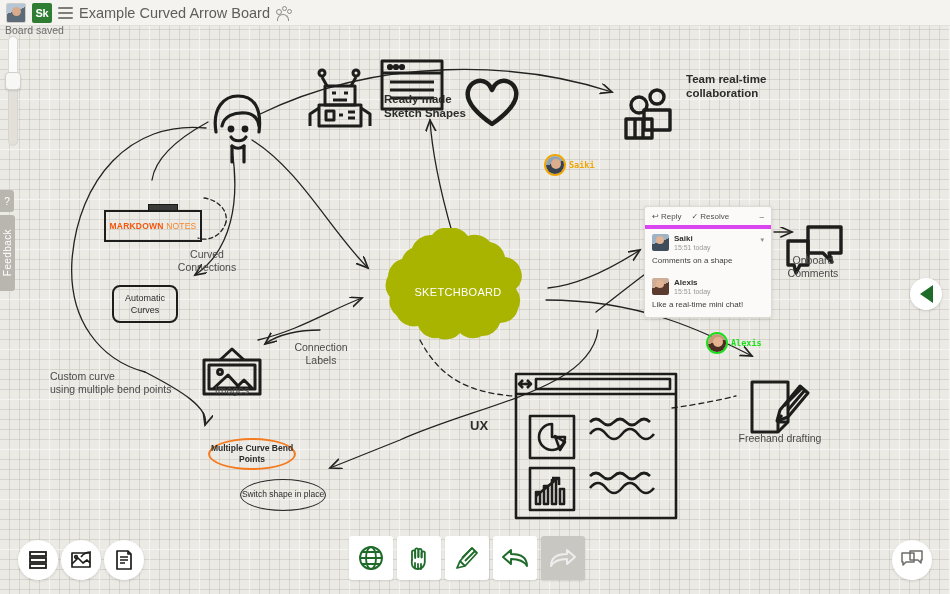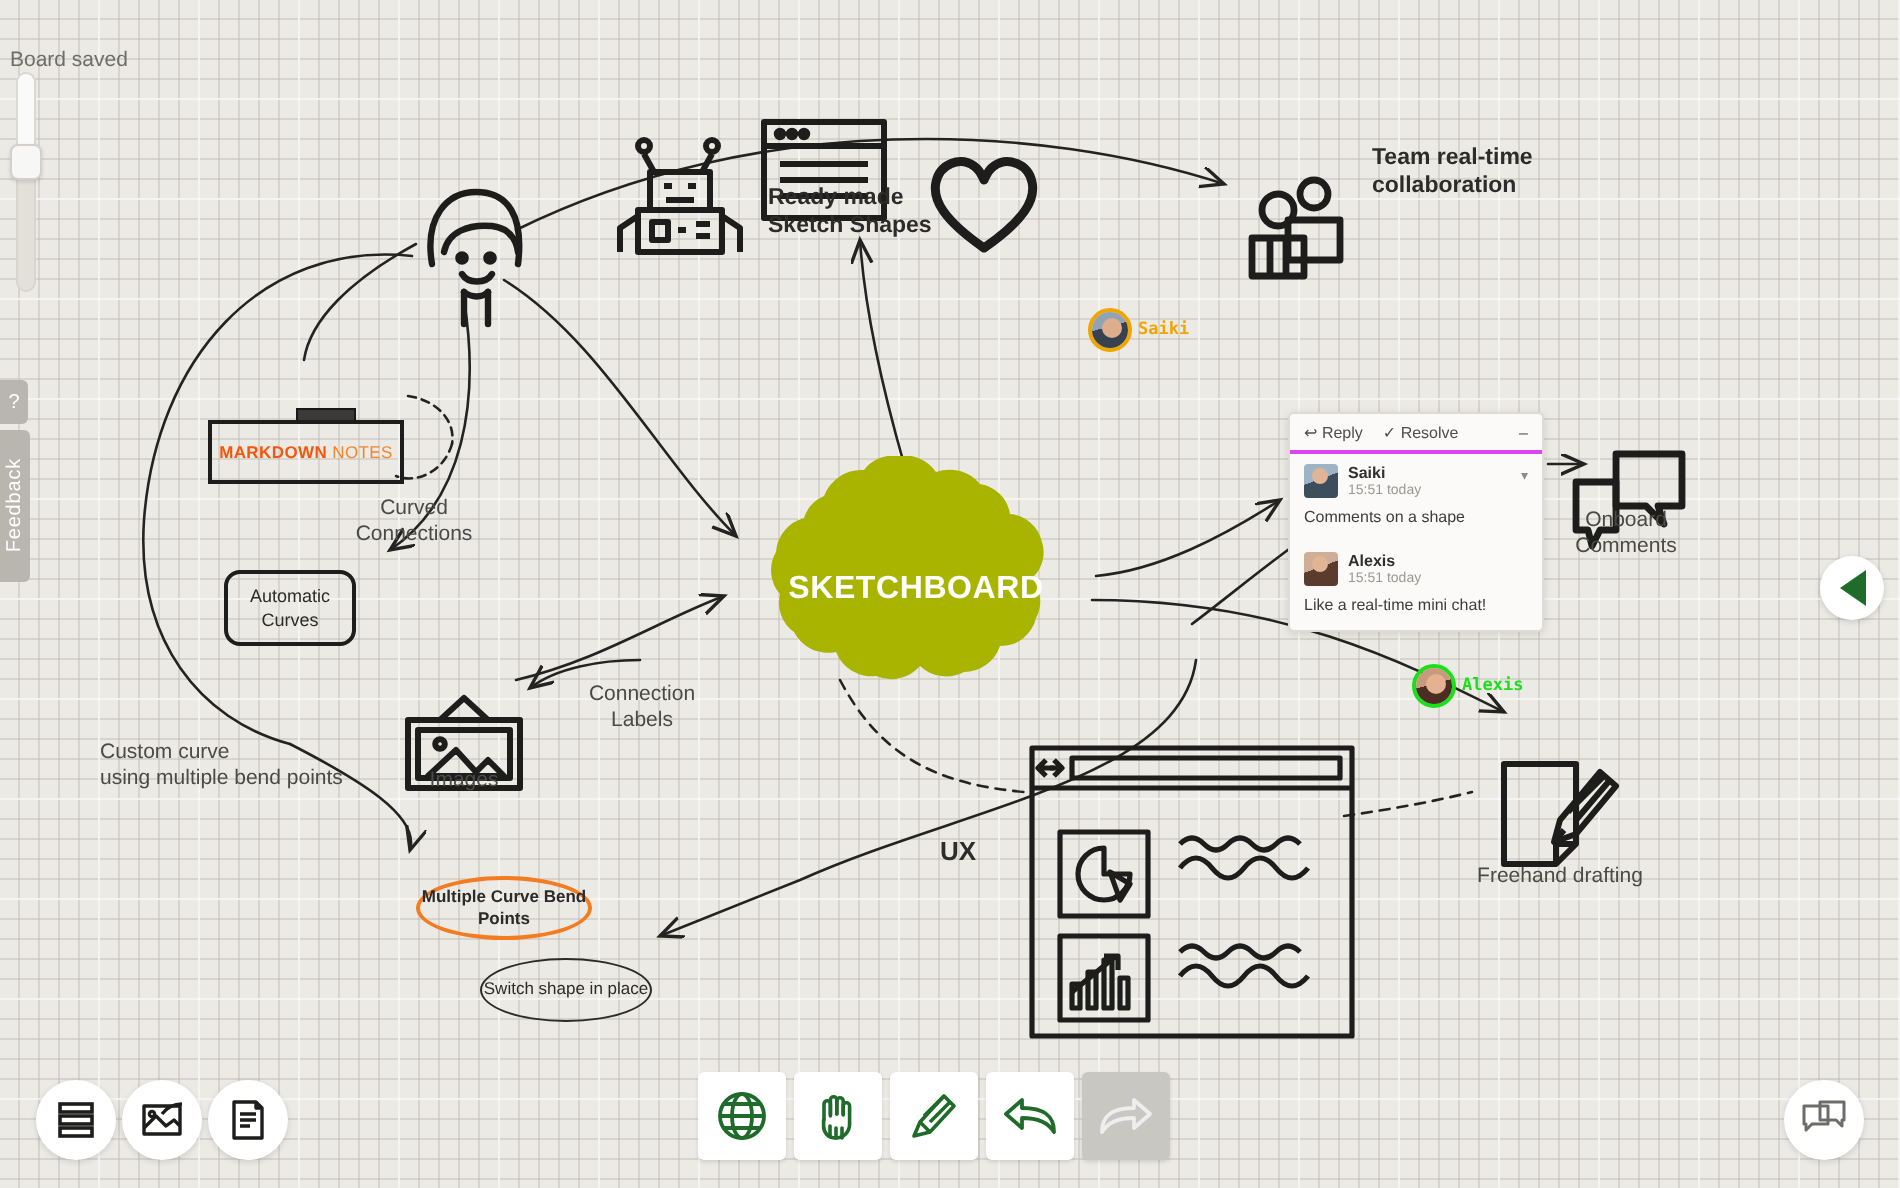--- a/index.html
+++ b/index.html
@@ -108,21 +108,21 @@
     position: absolute; font-size: 10.5px; color: #4a4a48;
     line-height: 1.25; text-align: center; white-space: pre-line;
   }
   .lbl.bold { font-weight: bold; font-size: 11.5px; color: #2c2c2b; text-align: left; }
   .lbl.left { text-align: left; }
 
   
   #cloud-wrap { position: absolute; left: 368px; top: 202px; width: 180px; height: 130px; }
   #cloud-label {
     position: absolute; left: 368px; top: 260px; width: 180px;
-    text-align: center; color: #fff; font-weight: bold; font-size: 16px;
+    text-align: center; color: #fff; font-weight: normal; font-size: 11px;
     letter-spacing: .3px;
   }
 
   
   .shapebox { position: absolute; background: transparent; }
   #markdown-box {
     left: 104px; top: 184px; width: 98px; height: 32px;
     border: 2.5px solid #1d1d1b; display:flex; align-items:center; justify-content:center;
   }
   #markdown-box .txt { font-size: 8.5px; letter-spacing: .2px; }
@@ -152,21 +152,21 @@
   #switch-ellipse .t { font-size: 8.5px; color: #2b2b2a; text-align:center; line-height:1.35;}
 
   
   #comment-panel {
     position: absolute; left: 644px; top: 180px; width: 128px;
     background: #fbfaf8; border: 1px solid #dedbd5; border-radius: 3px;
     box-shadow: 0 1px 4px rgba(0,0,0,.12); font-size: 8px; z-index: 12;
   }
   #comment-panel .cp-head {
     display: flex; align-items: center; gap: 10px;
-    padding: 5px 7px 4px 7px; border-bottom: 2px solid #d946ef;
+    padding: 5px 7px 4px 7px; border-bottom: 4px solid #d946ef;
     color: #4e4e4c; font-size: 8px;
   }
   #comment-panel .cp-head .grow { flex: 1; }
   #comment-panel .cp-item { padding: 5px 7px 2px 7px; display: flex; gap: 5px; position: relative; }
   #comment-panel .cp-av {
     width: 17px; height: 17px; border-radius: 2px; flex: none; overflow: hidden;
     background: linear-gradient(160deg,#9fb3c6 0 45%, #3e4d5c 45% 100%); position: relative;
   }
   #comment-panel .cp-av.a2 { background: linear-gradient(160deg,#cfae97 0 45%, #5a3b2e 45% 100%); }
   #comment-panel .cp-av::after {
@@ -207,20 +207,36 @@
     display: flex; align-items: center; justify-content: center;
     box-shadow: 0 1px 2px rgba(0,0,0,.12);
   }
   #tool-center .tbtn.disabled { background: #c9c7c2; }
 </style>
 </head>
 <body>
 
 <div id="app">
 
+  <div id="topbar">
+    <div class="avatar-sq"></div>
+    <div class="logo-sk">Sk</div>
+    <div class="hamburger">
+        <i></i>
+        <i></i>
+        <i></i>
+      </div>
+    <div id="board-title">Example Curved Arrow Board</div>
+    <div class="people-ic">
+      <span class="h1"></span>
+        <span class="h2"></span>
+        <span class="h3"></span>
+        <span class="b1"></span>
+    </div>
+  </div>
   <div id="board-saved">Board saved</div>
 
   <div id="zoom-slider">
     <div class="track"></div>
     <div class="fill"></div>
     <div class="knob"></div>
   </div>
   <div id="help-tab">?</div>
   <div id="feedback-tab">
     <span>Feedback</span>

